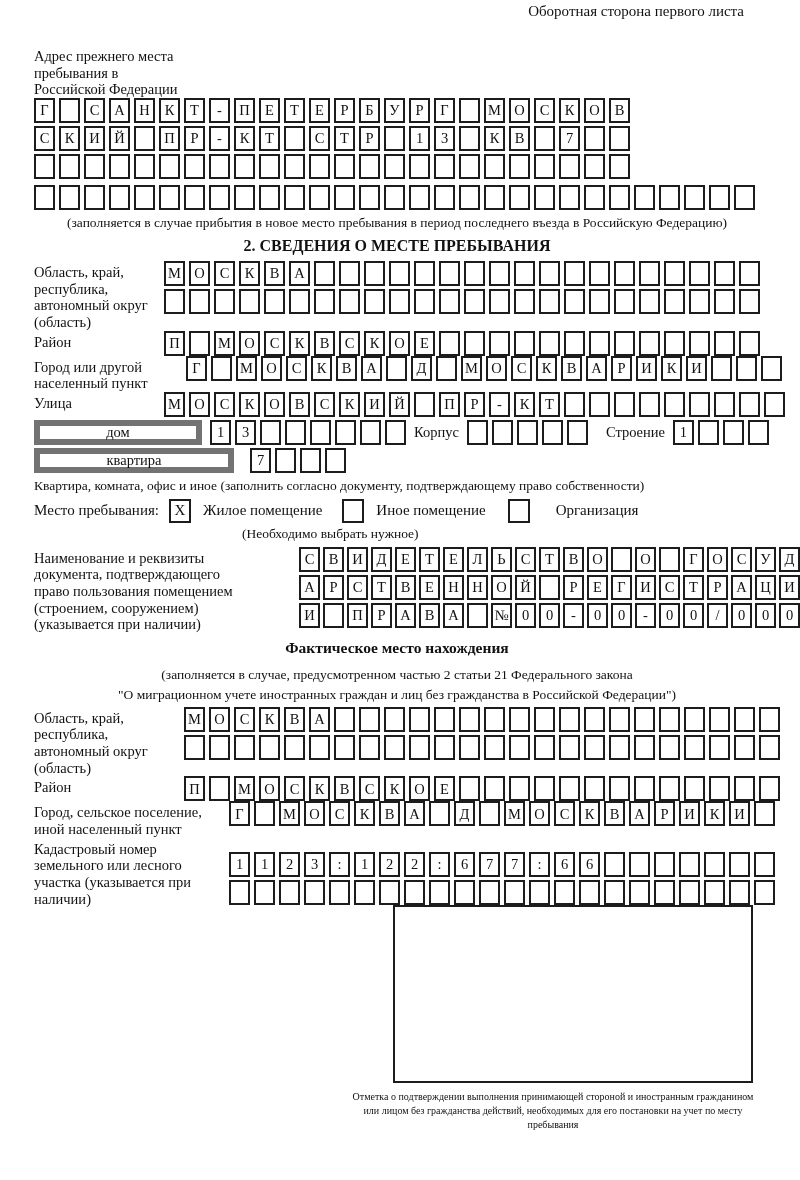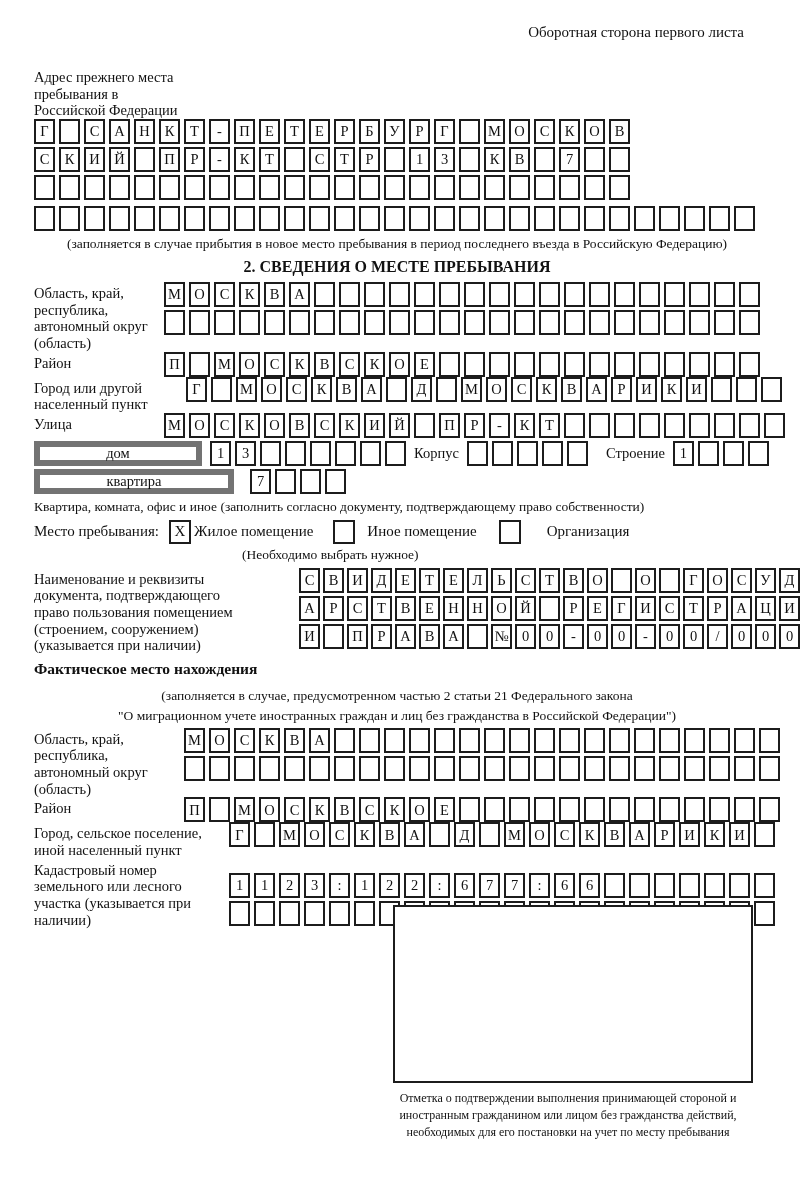--- a/index.html
+++ b/index.html
@@ -1,21 +1,21 @@
 <!DOCTYPE html>
 <html><head>
 <meta charset="utf-8">
 <style>
   html,body { margin:0; padding:0; background:#fff; }
   .page {
     width:800px; height:1180px; background:#ffffff; position:relative;
     font-family:"Liberation Serif","DejaVu Serif",serif; color:#111;
     box-sizing:border-box; padding:0 0 0 34px; overflow:hidden;
   }
-  .header-note { margin-top:24px; padding-right:56px; text-align:right; font-size:15px; }
+  .header-note { margin-top:3px; padding-right:56px; text-align:right; font-size:15px; }
 
   .cellrow { display:flex; gap:4px; height:25px; }
   .cell {
     width:21px; height:25px; flex:0 0 auto; box-sizing:border-box;
     border:2px solid #1c1c1c; background:#fff;
     display:flex; align-items:center; justify-content:center;
     font-size:14.5px; line-height:1;
   }
   .cellcol .cellrow { margin-bottom:3px; }
 
@@ -23,53 +23,53 @@
   .flabel { flex:0 0 auto; font-size:14.5px; line-height:1.15; padding-top:3px; }
   .lw145{width:145px} .lw130{width:130px} .lw150{width:150px} .lw195{width:195px} .lw225{width:225px}
   .indent22 { margin-left:22px; }
 
   .addr-field { margin-top:25px;flex-direction:column; }
   .fullrow { margin-top:3px; }
 
   .note { font-size:13.5px; line-height:1.25; margin:5px 0 3px; }
   .center { text-align:center; margin-right:40px; }
   .sec-title { font-weight:bold; font-size:16px; text-align:center; margin:5px 40px 6px 0; }
-  .subtitle { font-weight:bold; font-size:15.5px; margin:6px 40px 10px 0; }
+  .subtitle { font-weight:bold; font-size:15.5px; text-align:center; margin:6px 40px 10px 0; }
 
   .house-row { display:flex; align-items:center; margin:3px 0 3px; }
   .widebox {
     height:25px; box-sizing:border-box; border:6px solid #737373;
     display:flex; align-items:center; justify-content:center; font-size:14.5px; flex:0 0 auto;
   }
   .w168 { width:168px; margin-right:8px; }
   .w200 { width:200px; margin-right:16px; }
   .inline-label { font-size:14.5px; flex:0 0 auto; }
   .ml8{margin-left:8px} .ml18{margin-left:18px}
 
   .stay-row { display:flex; align-items:center; font-size:15px; margin-top:4px; }
   .checkbox {
     width:22px; height:24px; box-sizing:border-box; border:2px solid #1c1c1c;
     display:flex; align-items:center; justify-content:center; font-size:15px; flex:0 0 auto;
   }
-  .cb1{margin-left:10px} .ol1{margin-left:3px} .cb2{margin-left:20px} .ol2{margin-left:12px}
+  .cb1{margin-left:10px} .ol1{margin-left:12px} .cb2{margin-left:20px} .ol2{margin-left:12px}
   .cb3{margin-left:22px} .ol3{margin-left:26px}
   .stay-note { margin-left:208px; margin-top:3px; margin-bottom:4px; }
 
   .doc-field { margin-top:4px;justify-content:space-between; }
   .doc-field .cellrow { gap:3px; }
 
   .cad-col { margin-top:14px; }
 
   .stamp-box {
     position:absolute; left:393px; top:905px; width:360px; height:178px;
     border:2px solid #1c1c1c; box-sizing:border-box; background:#fff;
   }
   .stamp-caption {
-    position:absolute; left:367px; top:1090px; width:402px;
-    text-align:center; font-size:12px; line-height:1.4;
+    position:absolute; left:352px; top:1090px; width:402px;
+    text-align:center; font-size:10px; line-height:1.4;
   }
 </style>
 </head>
 <body>
 
 <div class="page">
 
   <div class="header-note">Оборотная сторона первого листа</div>
 
   <div class="field addr-field">

